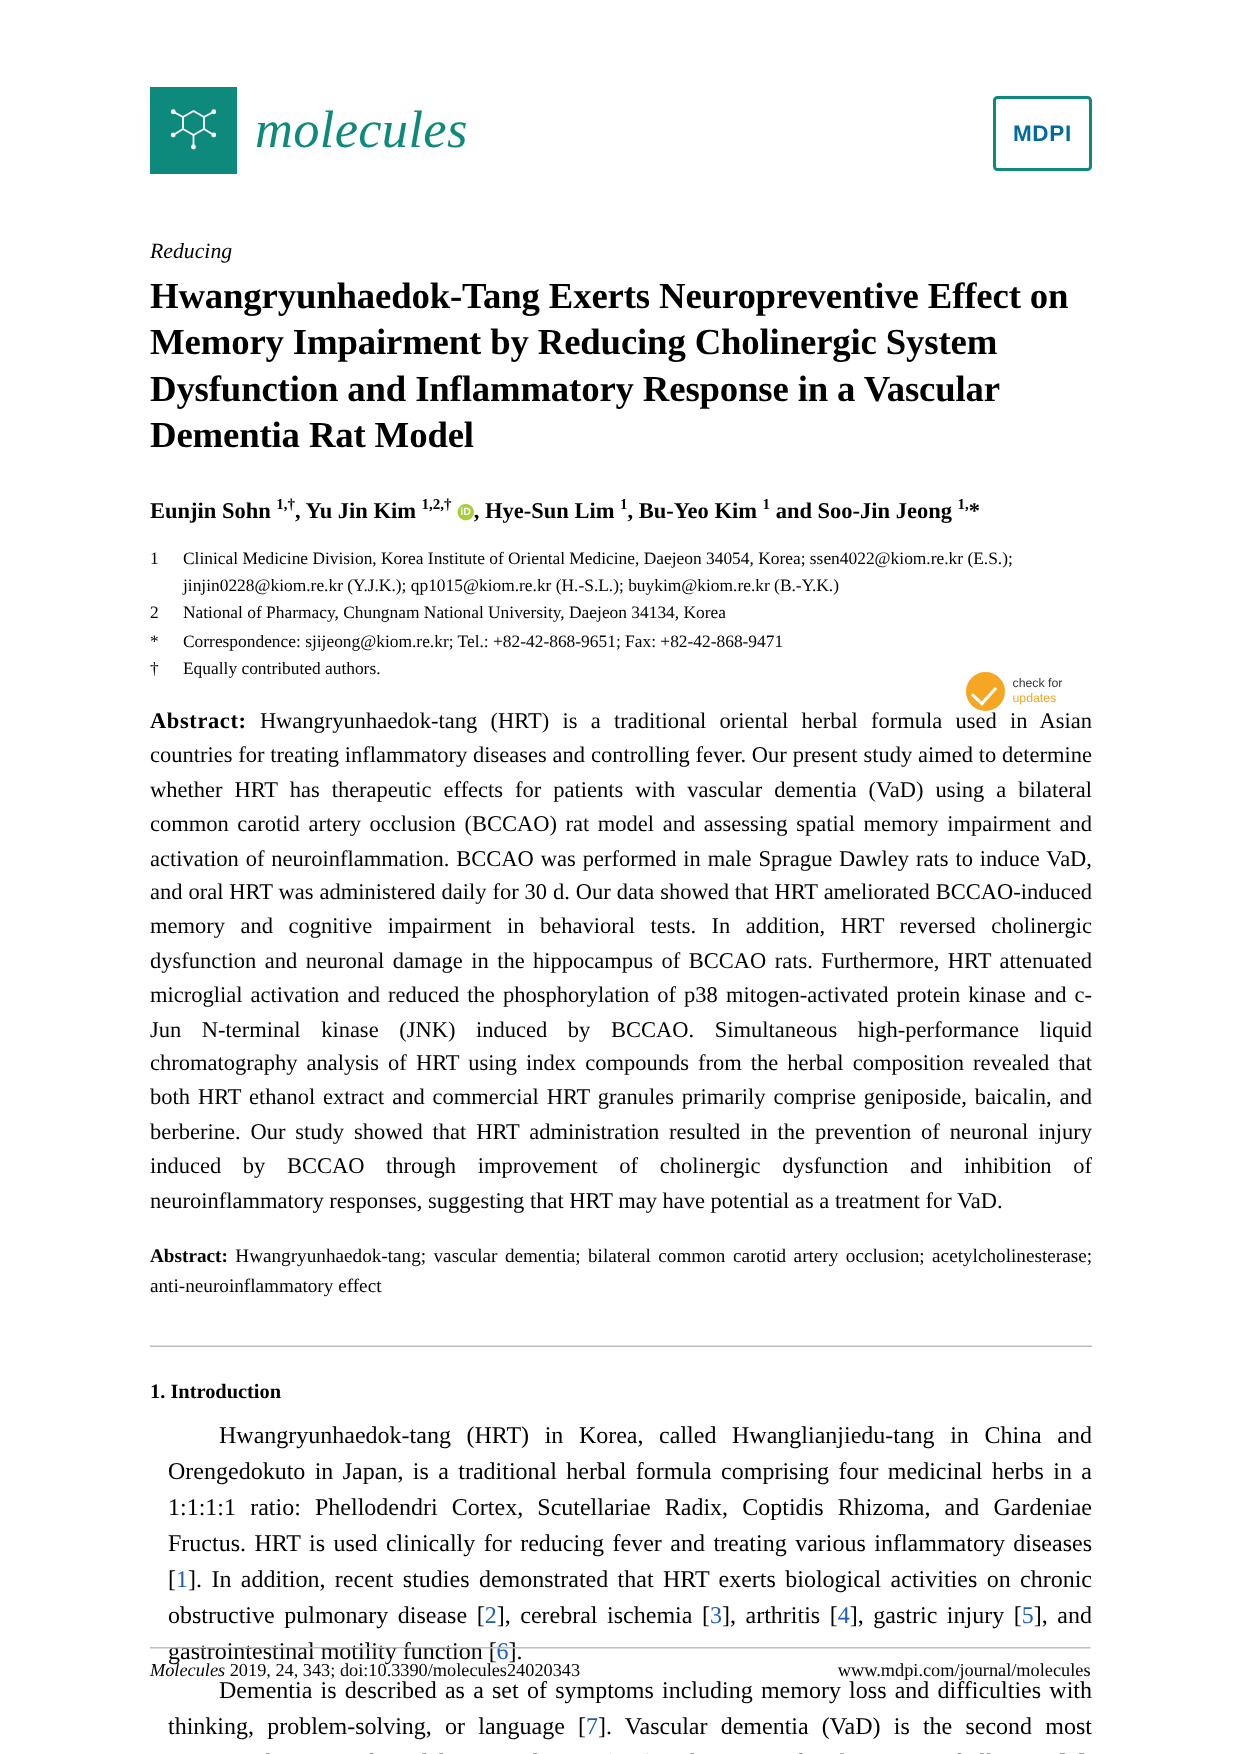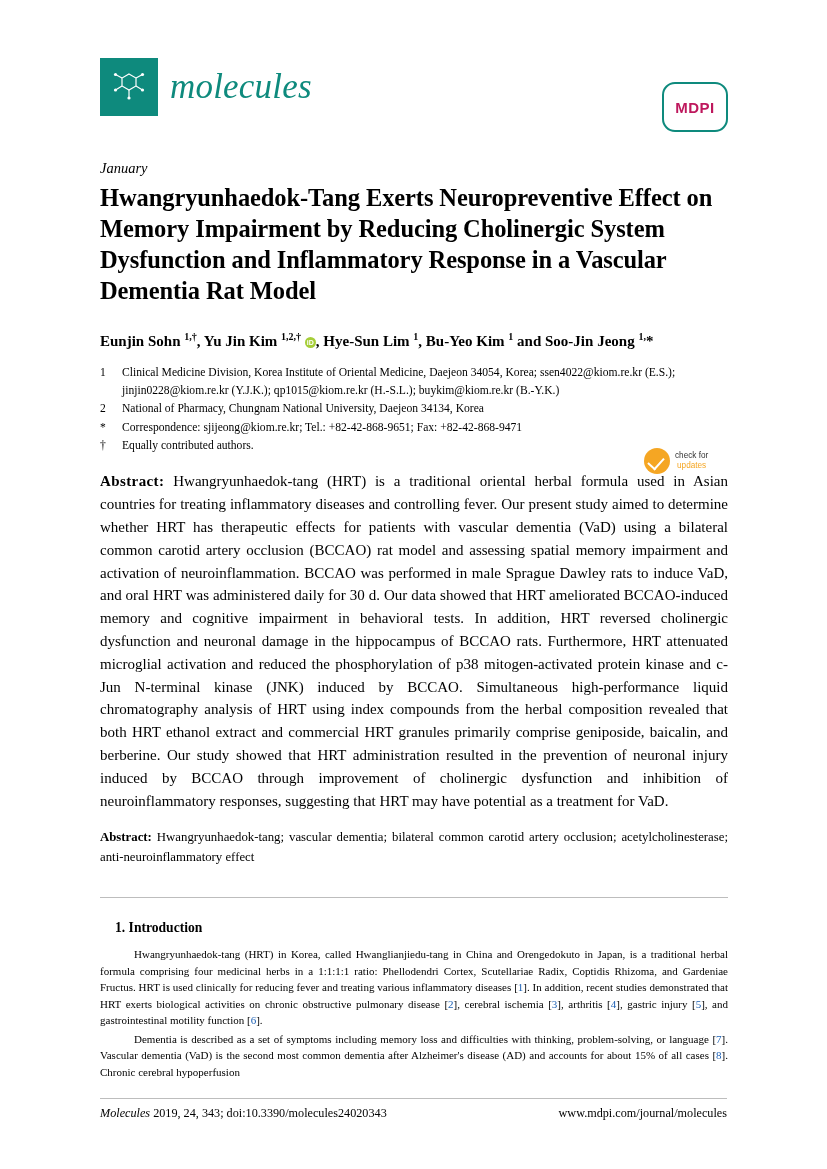--- a/index.html
+++ b/index.html
@@ -53,30 +53,29 @@
     color: #0e8a7d;
     letter-spacing: 0.2px;
   }
   .mdpi-logo {
     position: absolute;
     right: 0;
     top: 6px;
     width: 62px;
     height: 46px;
     border: 2px solid #0e8a7d;
-    border-radius: 13px;
-    color: #be185d;
+    border-radius: 3px;
+    color: #0369a1;
     font-family: "Liberation Sans", sans-serif;
     font-weight: bold;
     font-size: 15px;
     letter-spacing: 0.5px;
     display: flex;
     align-items: center;
     justify-content: center;
-    margin-top: 18px;
   }
 
   
   .article-type {
     font-style: italic;
     font-size: 14.5px;
     margin-top: 30px;
     margin-bottom: 6px;
   }
   h1.title {
@@ -134,21 +133,21 @@
     font-size: 12.3px;
     margin-top: 16px;
     margin-bottom: 4px;
     position: relative;
   }
   .check-updates {
     position: absolute;
     right: -12px;
     top: -22px;
     width: 96px;
-    text-align: center;
+    text-align: left;
     display: flex;
     align-items: center;
     gap: 5px;
   }
   .check-circle {
     width: 26px;
     height: 26px;
     border-radius: 50%;
     background: #f5a623;
     position: relative;
@@ -194,26 +193,26 @@
 
   hr.sep {
     border: none;
     border-top: 1px solid #bdbdbd;
     margin: 30px 0 22px 0;
   }
 
   h2.section {
     font-size: 13.6px;
     font-weight: bold;
-    margin: 0 0 10px 15px;
+    margin: 0 0 10px 0;
   }
   p.body {
-    font-size: 11px;
+    font-size: 16px;
     line-height: 1.5;
-    margin: 0 0 2px 0;
+    margin: 0 0 2px 12px;
     text-align: justify;
     text-indent: 34px;
   }
   .ref { color: #1a5fb4; }
 
   
   .footer {
     position: absolute;
     left: 100px;
     right: 100px;
@@ -251,21 +250,21 @@
               <circle cx="33.5" cy="23" r="1.6" fill="#ffffff" stroke="none"></circle>
               <circle cx="20" cy="31" r="1.6" fill="#ffffff" stroke="none"></circle>
             </g>
           </svg>
         </div>
         <div class="journal-name">molecules</div>
       </div>
       <div class="mdpi-logo">MDPI</div>
     </div>
 
-    <div class="article-type">January</div>
+    <div class="article-type">Reducing</div>
 
     <h1 class="title">Hwangryunhaedok-Tang Exerts Neuropreventive Effect on Memory Impairment by Reducing Cholinergic System Dysfunction and Inflammatory Response in a Vascular Dementia Rat Model</h1>
 
     <div class="authors">
       Eunjin Sohn <sup>1,†</sup>, Yu Jin Kim <sup>1,2,†</sup> <span class="orcid">iD</span>, Hye-Sun Lim <sup>1</sup>, Bu-Yeo Kim <sup>1</sup> and Soo-Jin Jeong <sup>1,</sup>*
     </div>
 
     <div class="affil-list">
       <div class="affil-row">
         <div class="affil-marker">1</div>

